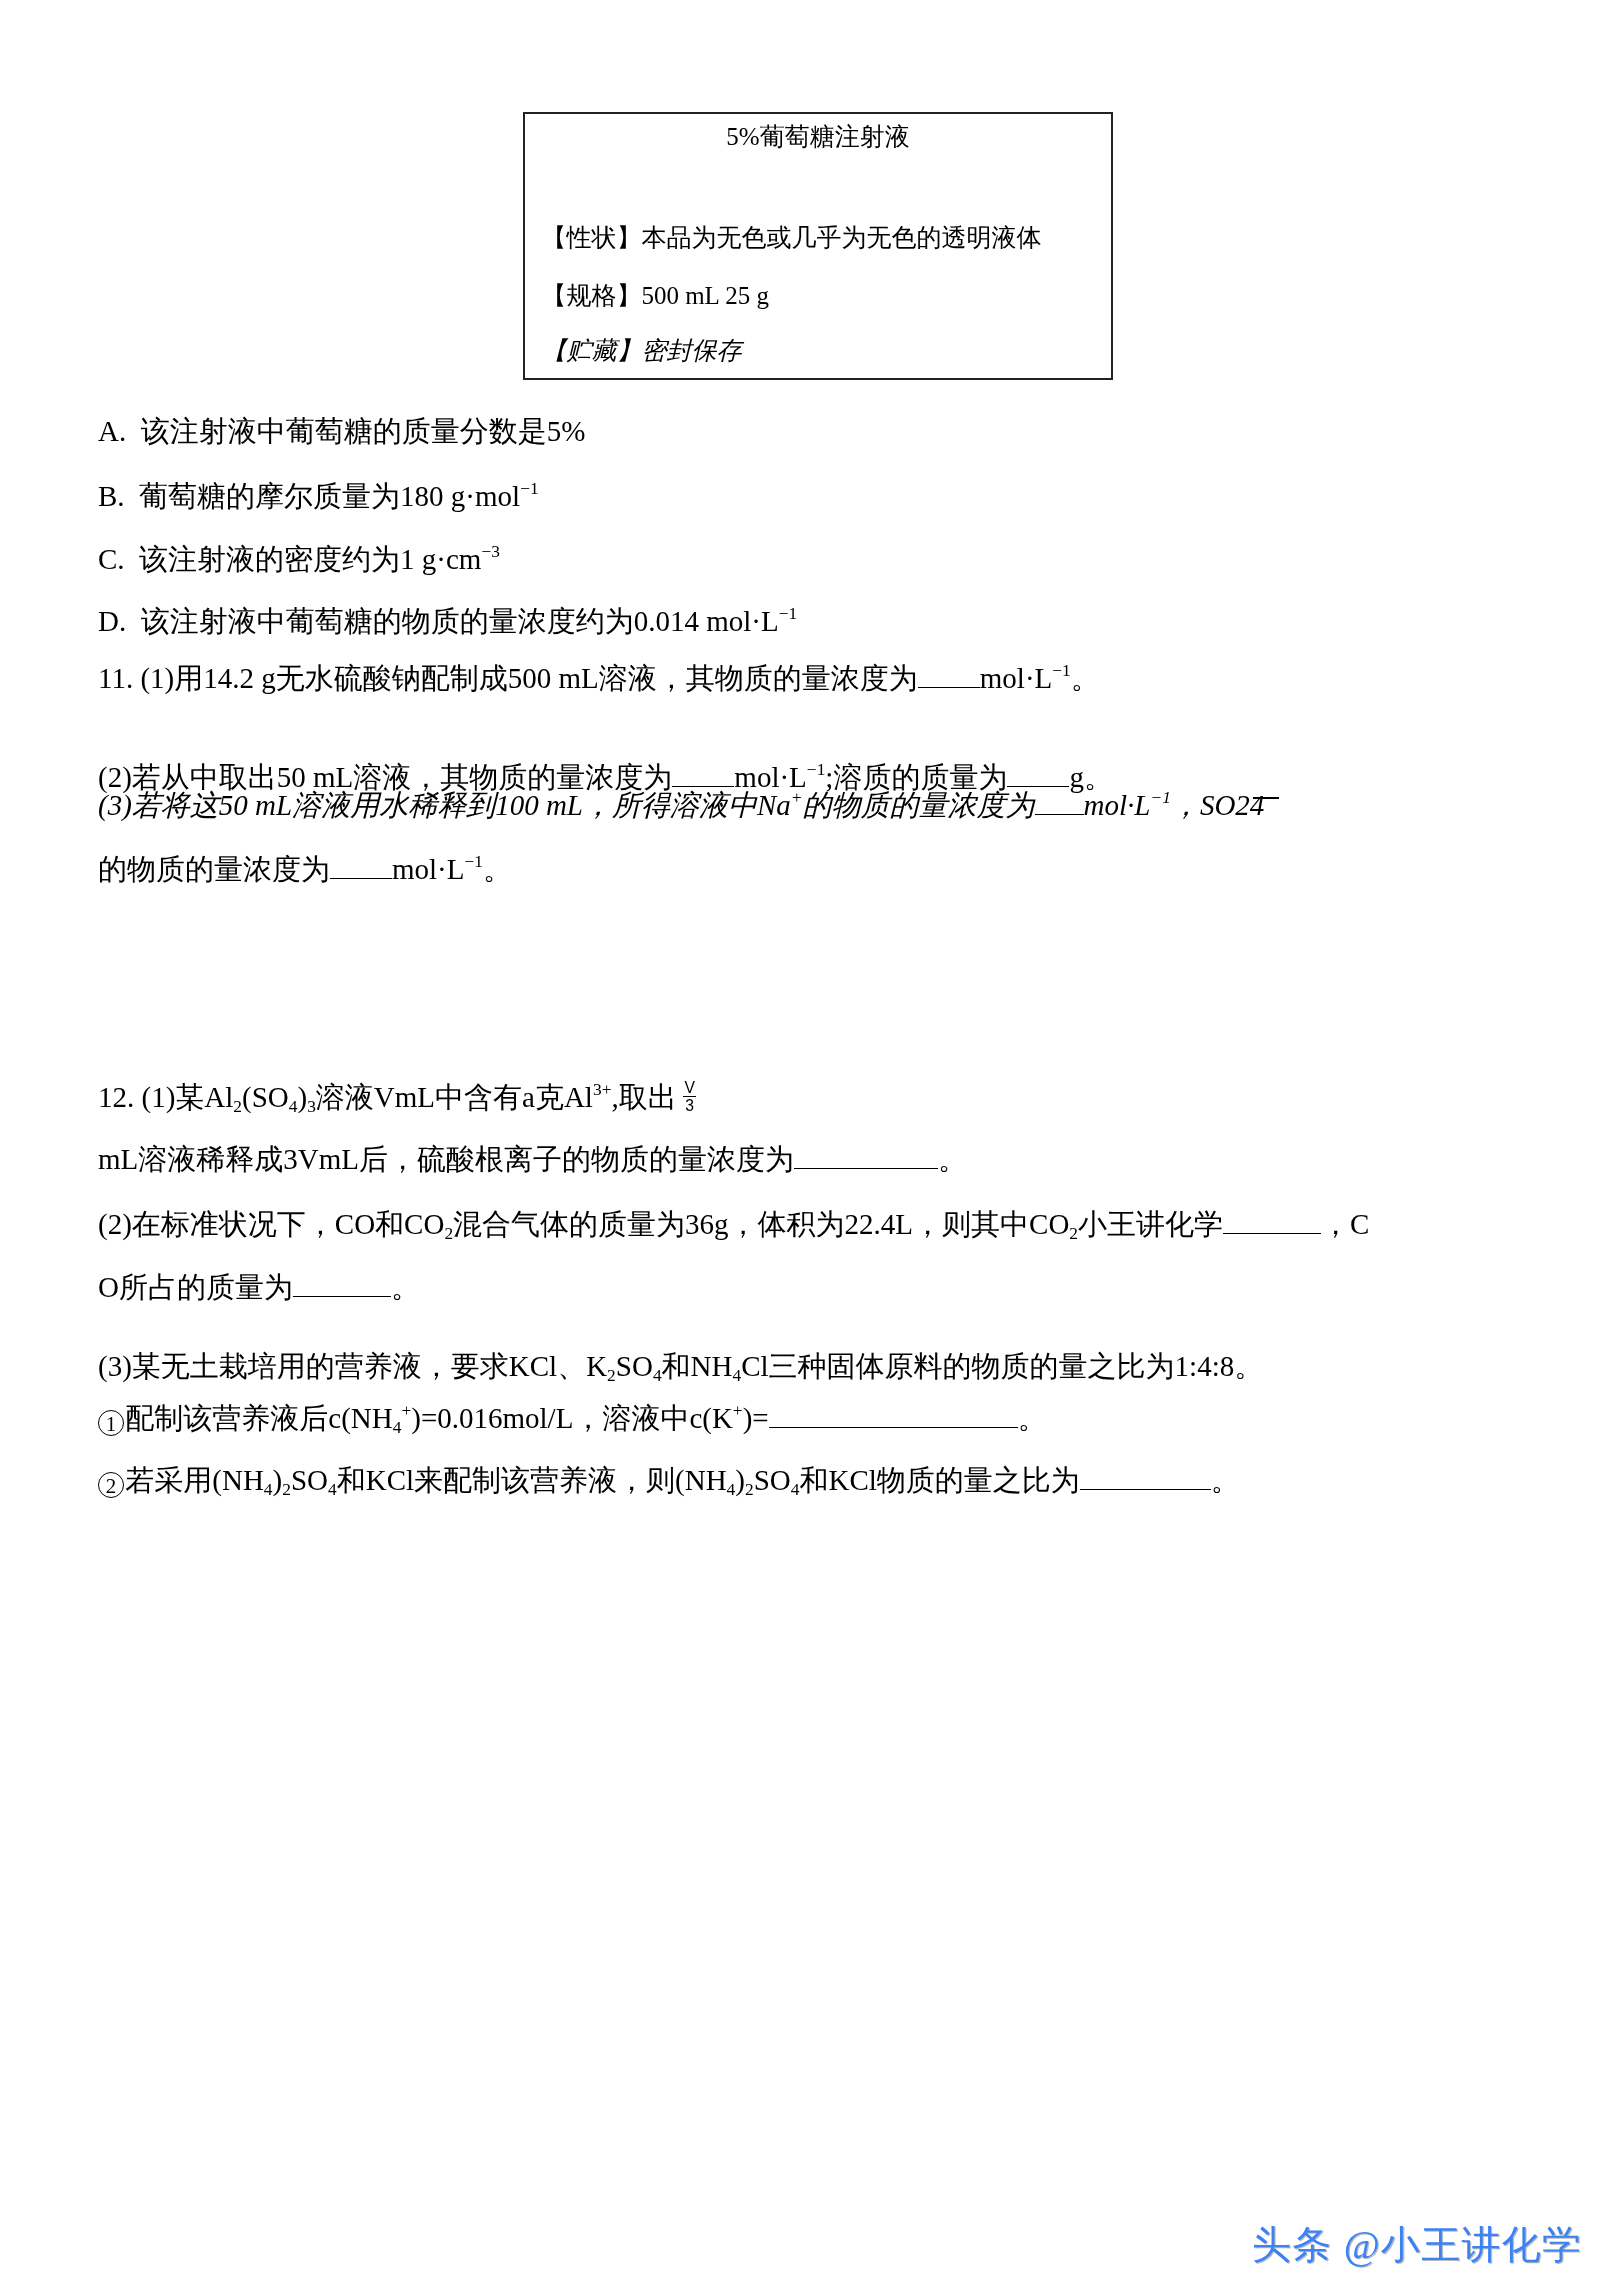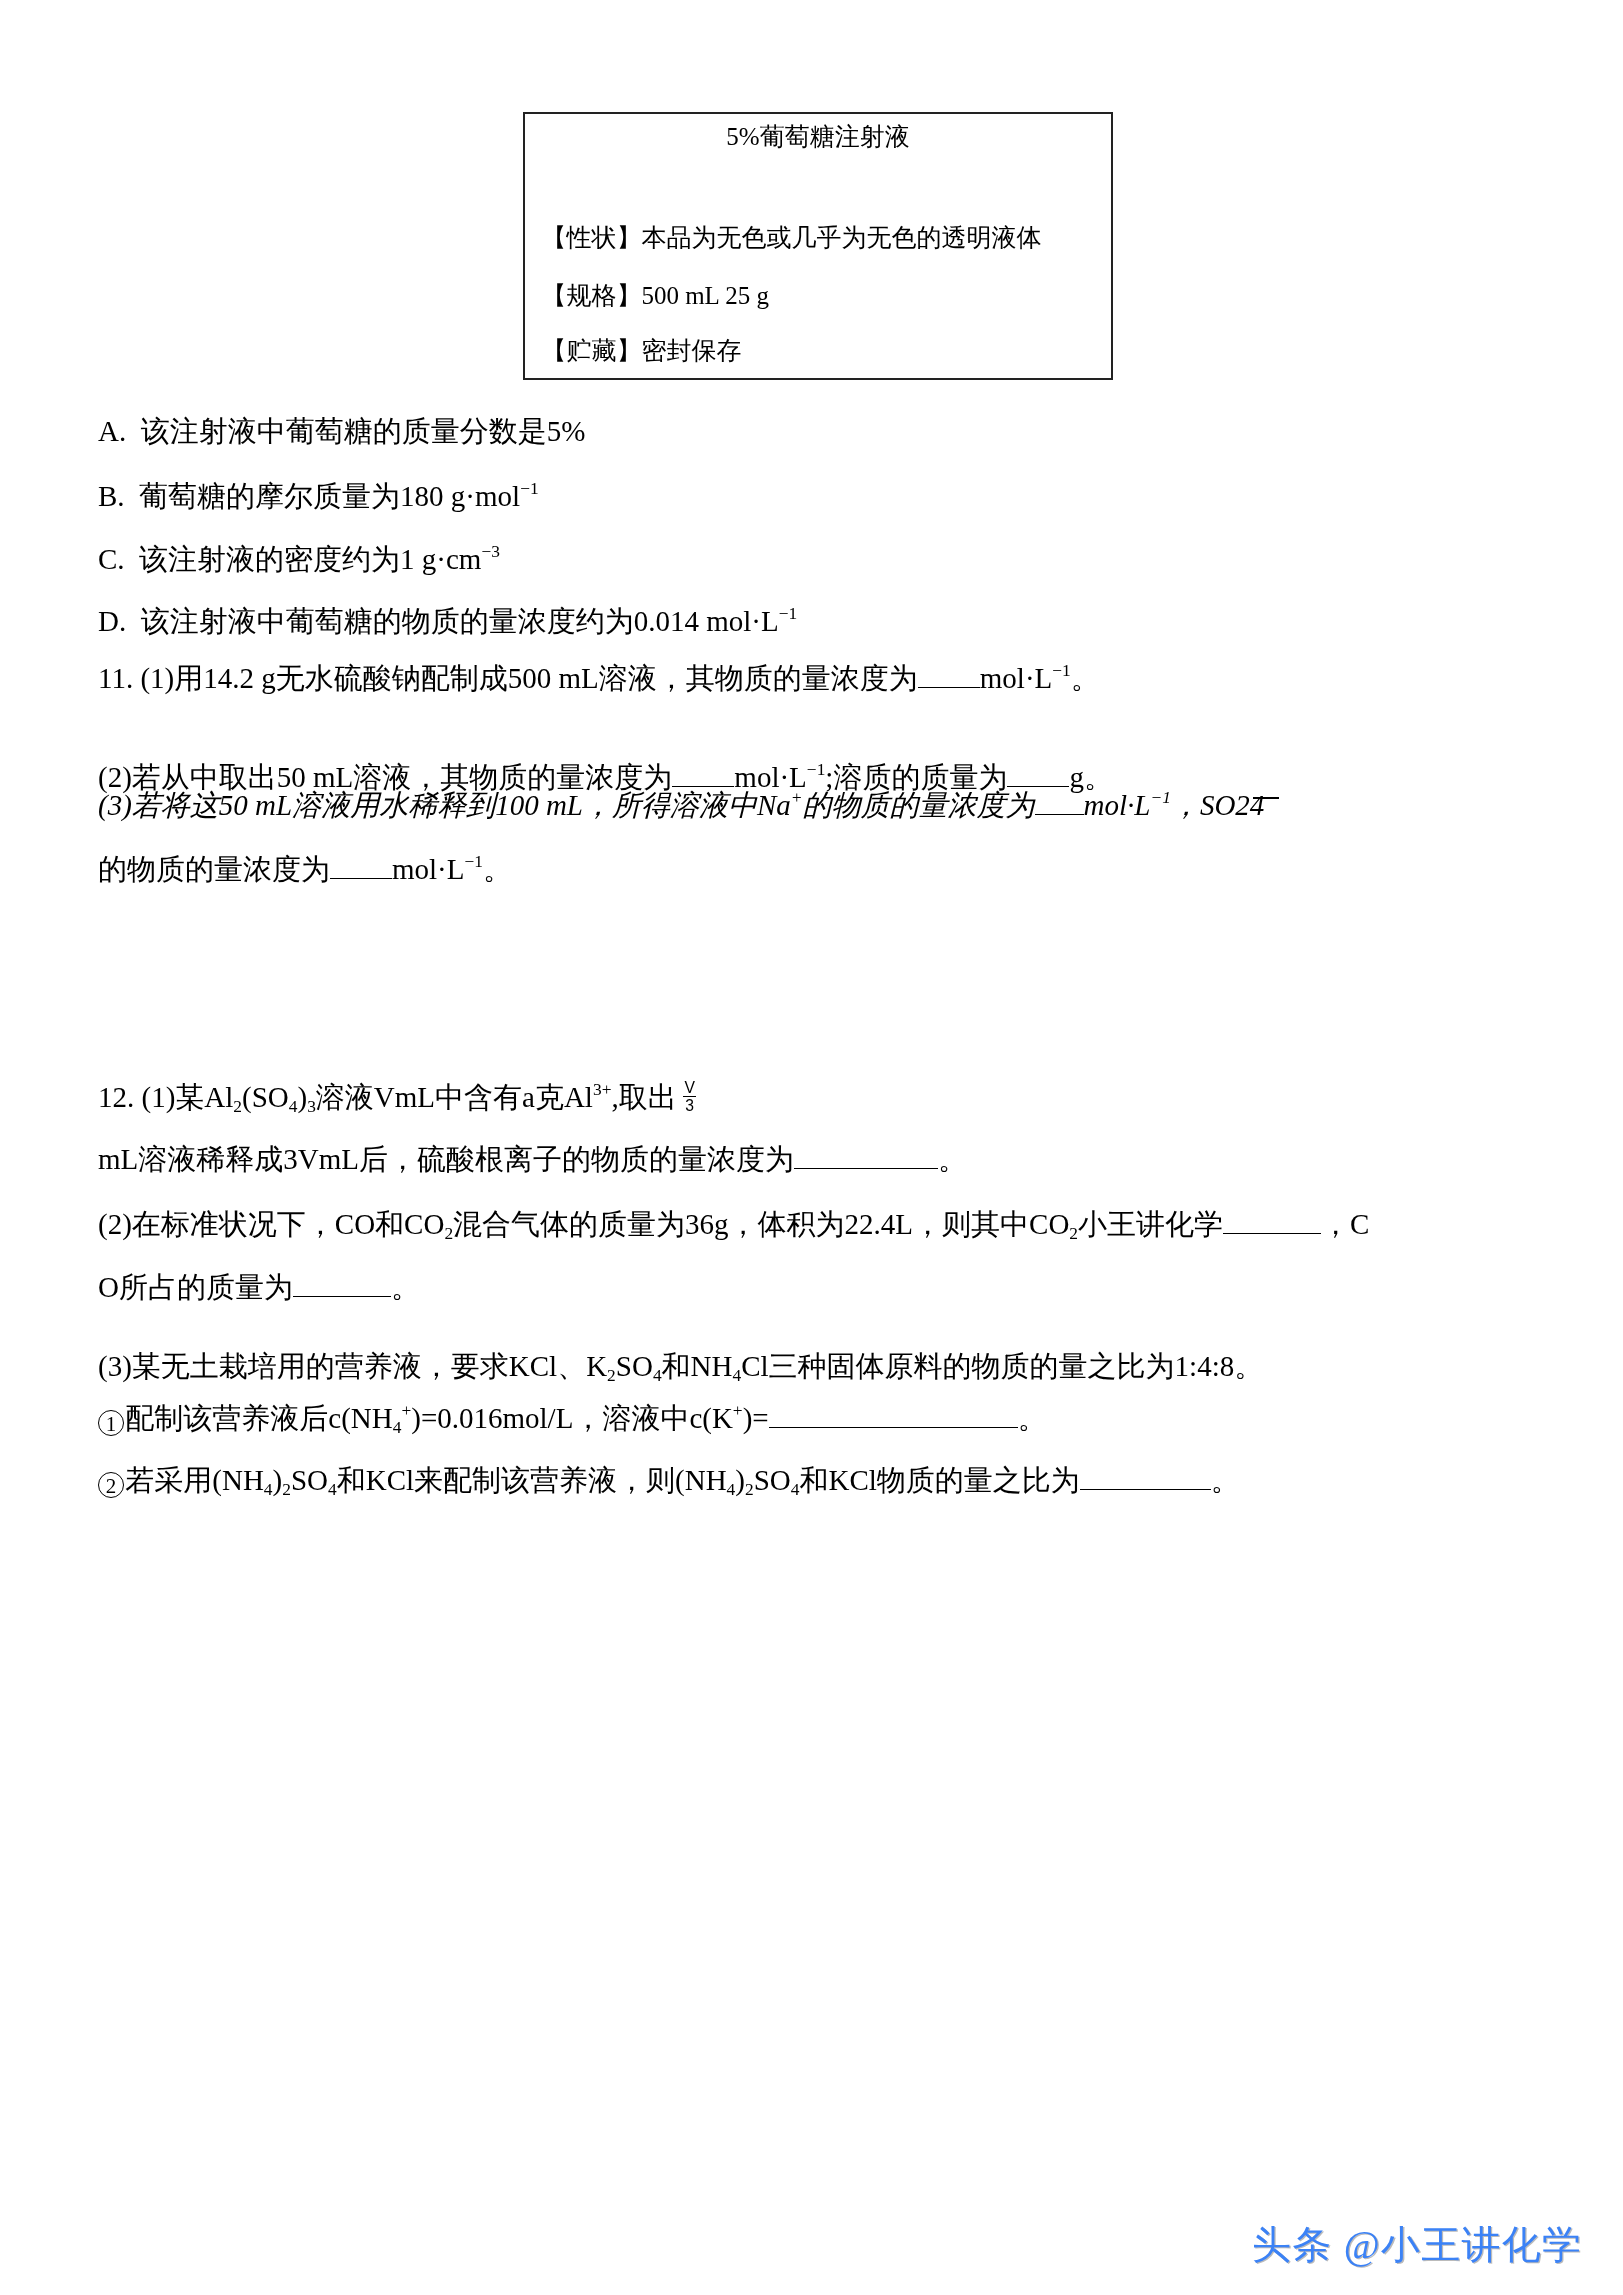--- a/index.html
+++ b/index.html
@@ -24,21 +24,21 @@
                text-shadow:1.3px 1.3px 0 #bbb; }
   .so4-strike { display:inline-block; width:26px; border-top:2px solid #000; vertical-align:0.55em; margin-left:-11.8px; }
 </style>
 </head>
 <body>
 
 <div class="box">
   <div class="row c" style="top:6.5px;">5%葡萄糖注射液</div>
   <div class="row l" style="top:110px;font-family:Liberation Mono, monospace;"><span>【性状】</span><span>本品为无色或几乎为无色的透明液体</span></div>
   <div class="row l" style="top:166px;"><span>【规格】</span><span>500 mL 25 g</span></div>
-  <div class="row l" style="top:221px;"><span>【贮藏】</span><span>密封保存</span></div>
+  <div class="row l" style="top:221px;font-style:italic;"><span>【贮藏】</span><span>密封保存</span></div>
 </div>
 
 <div class="line" style="top:413px;"><span>A.</span>&nbsp;&nbsp;<span>该注射液中葡萄糖的质量分数是5%</span></div>
 <div class="line" style="top:478px;"><span>B.</span>&nbsp;&nbsp;<span>葡萄糖的摩尔质量为180 g·mol</span><sup>−1</sup></div>
 <div class="line" style="top:541px;"><span>C.</span>&nbsp;&nbsp;<span>该注射液的密度约为1 g·cm</span><sup>−3</sup></div>
 <div class="line" style="top:603px;"><span>D.</span>&nbsp;&nbsp;<span>该注射液中葡萄糖的物质的量浓度约为0.014 mol·L</span><sup>−1</sup></div>
 
 <div class="line" style="top:660px;"><span>11.</span>&nbsp;<span>(1)用14.2 g无水硫酸钠配制成500 mL溶液，其物质的量浓度为</span><span class="blank" style="width:62px;"></span><span>mol·L</span><sup>−1</sup><span>。</span></div>
 
 <div class="line" style="top:723px;margin-top:36px;"><span>(2)若从中取出50 mL溶液，其物质的量浓度为</span><span class="blank" style="width:62px;"></span><span>mol·L</span><sup>−1</sup><span>;溶质的质量为</span><span class="blank" style="width:62px;"></span><span>g。</span></div>

